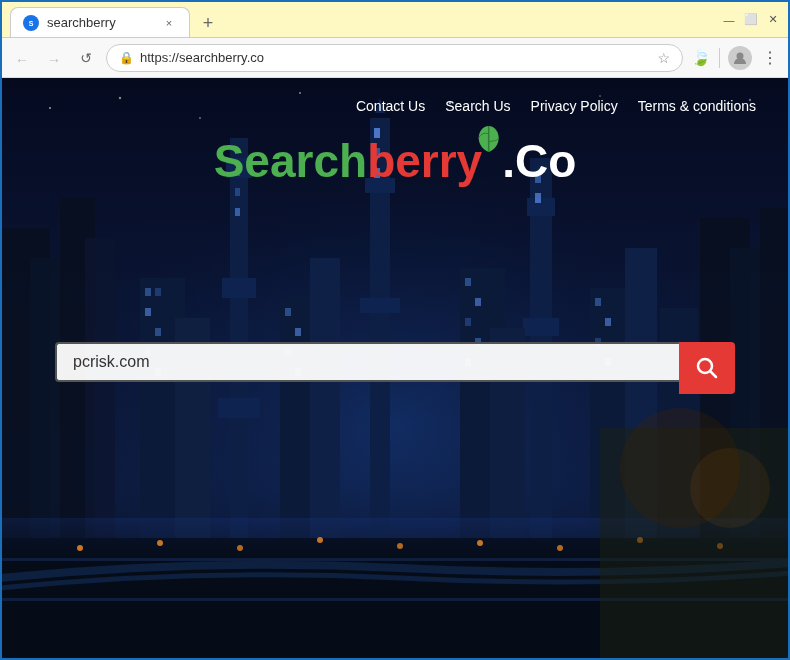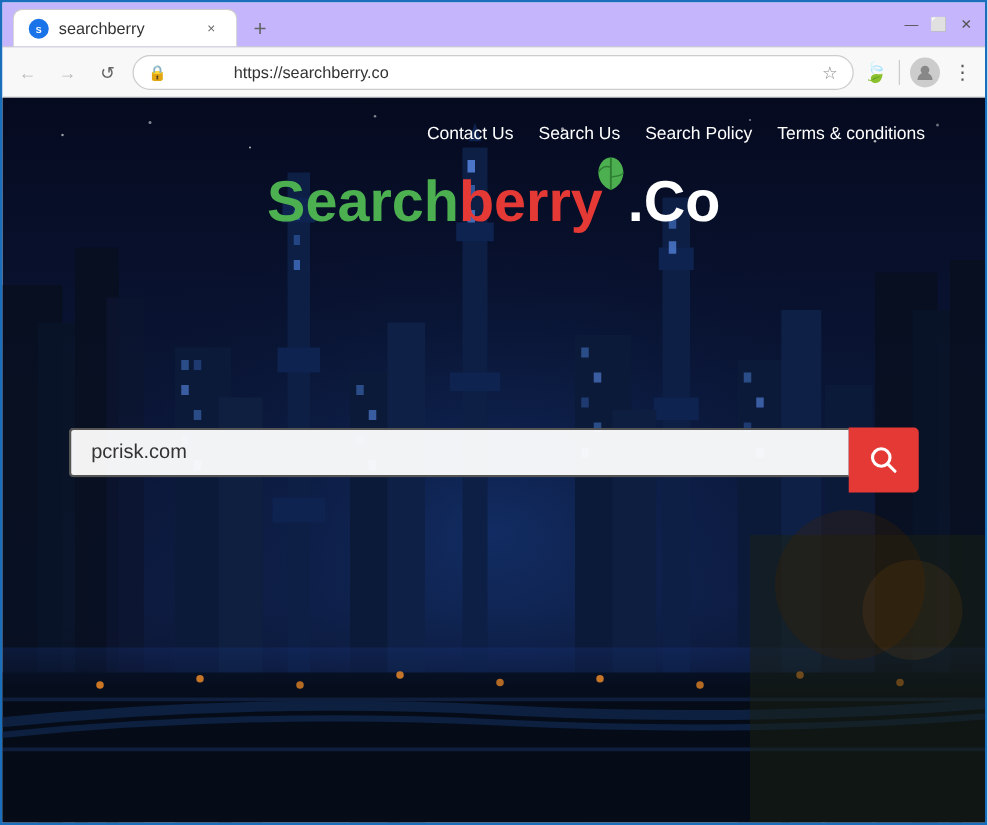--- a/index.html
+++ b/index.html
@@ -8,21 +8,21 @@
     
     .browser-window {
       width: 790px;
       height: 660px;
       border: 2px solid #1a6fbc;
       display: flex;
       flex-direction: column;
     }
 
     .title-bar {
-      background: #c4b5fd;
+      background: #fef9c3;
       height: 36px;
       display: flex;
       align-items: center;
       padding: 0 8px;
       border-bottom: 1px solid #ccc;
       gap: 8px;
     }
 
     .tab-area {
       display: flex;
@@ -151,21 +151,20 @@
 
     .lock-icon {
       color: #666;
       font-size: 12px;
     }
 
     .url-text {
       flex: 1;
       color: #333;
       font-size: 13px;
-      margin-left: 47px;
     }
 
     .star-icon {
       color: #888;
       font-size: 14px;
       cursor: pointer;
     }
 
     .leaf-icon {
       color: #2d8a4e;
@@ -224,21 +223,21 @@
     .city-bg {
       position: absolute;
       inset: 0;
       width: 100%;
       height: 100%;
     }
 
     .nav-links {
       position: absolute;
       top: 20px;
-      right: 48px;
+      right: 32px;
       display: flex;
       gap: 20px;
       z-index: 10;
     }
 
     .nav-link {
       color: #fff;
       font-size: 14px;
       text-decoration: none;
       cursor: pointer;
@@ -492,21 +491,21 @@
       <rect x="0" y="440" width="790" height="40" fill="url(#glowBlue)" opacity="0.3"></rect>
 
       <rect x="600" y="350" width="190" height="230" fill="#1a2010" opacity="0.5"></rect>
       <circle cx="680" cy="390" r="60" fill="#402000" opacity="0.3"></circle>
       <circle cx="730" cy="410" r="40" fill="#ff8800" opacity="0.08"></circle>
     </svg>
 
     <div class="nav-links">
       <a class="nav-link">Contact Us</a>
       <a class="nav-link">Search Us</a>
-      <a class="nav-link">Search Policy</a>
+      <a class="nav-link">Privacy Policy</a>
       <a class="nav-link">Terms &amp; conditions</a>
     </div>
 
     <div class="site-logo">
       <div class="logo-text">
         <span class="logo-search">Search</span><span class="logo-berry">berry</span><span class="logo-leaf">
           <svg width="28" height="32" viewBox="0 0 28 32" style="display:inline-block;vertical-align:top;margin-top:-8px;">
             <path d="M14 2 C8 2 4 8 4 14 C4 20 8 26 14 28 C20 26 24 20 24 14 C24 8 20 2 14 2Z" fill="#4CAF50"></path>
             <path d="M14 2 L14 28" stroke="#2e7d32" stroke-width="1.5" fill="none"></path>
             <path d="M14 10 C10 8 6 10 4 14" stroke="#2e7d32" stroke-width="1" fill="none"></path>

